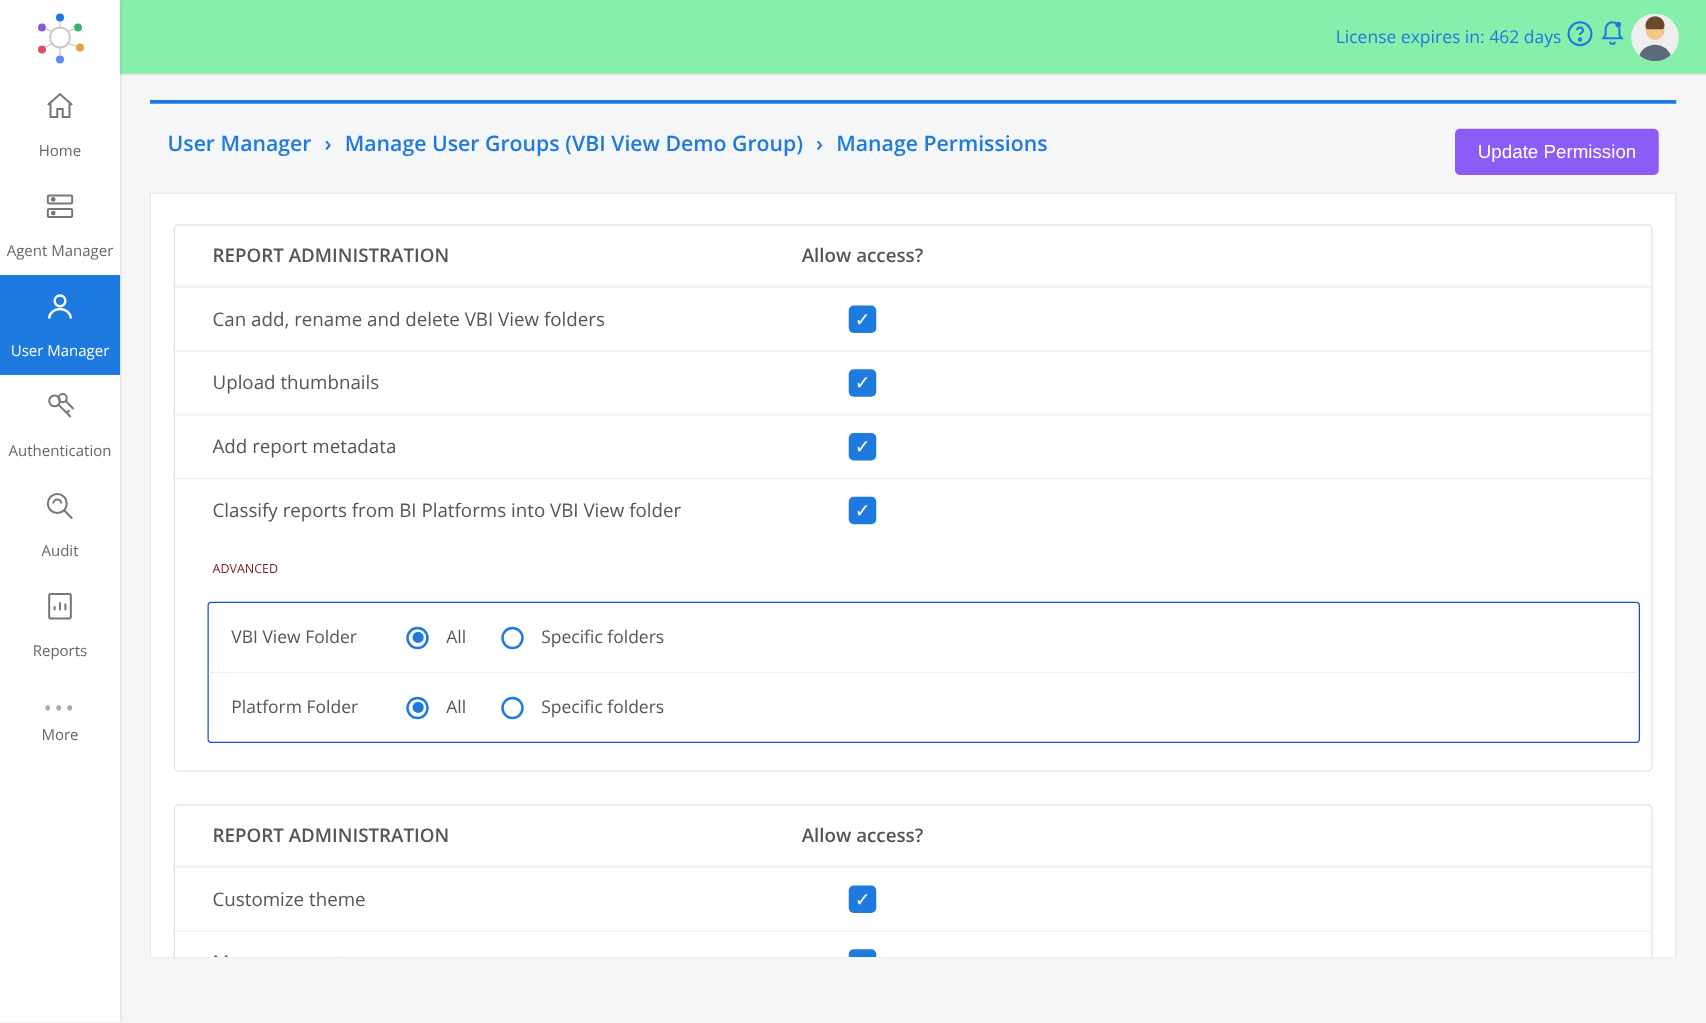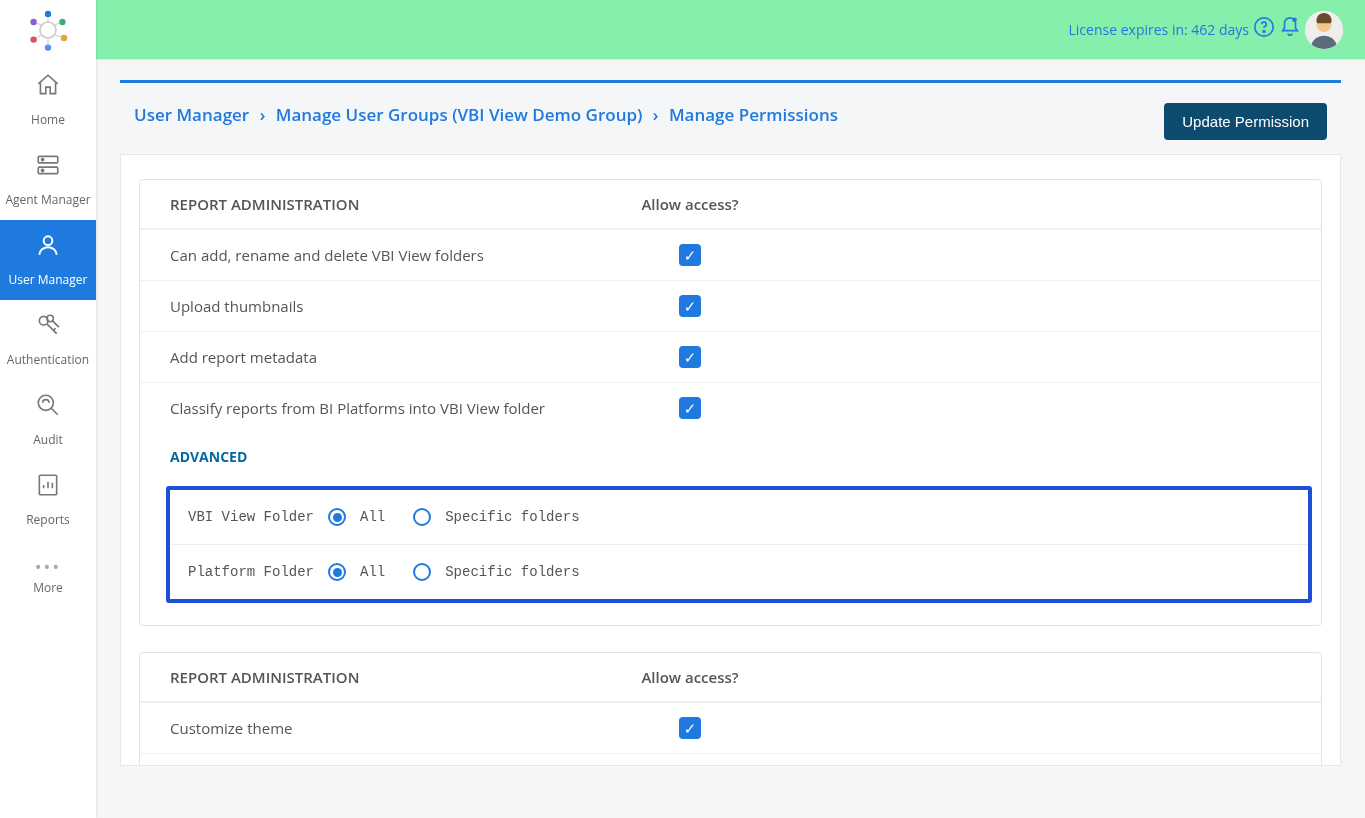--- a/index.html
+++ b/index.html
@@ -15,33 +15,33 @@
   .main { flex: 1; display: flex; flex-direction: column; }
   .topbar { height: 60px; background: #86efac; display: flex; align-items: center; justify-content: flex-end; padding: 0 22px; gap: 4px; border-bottom: 1px solid #e5e5e5;}
   .topbar .license { color: #1f7ae0; font-size: 14px; }
   .topbar .top-icon { color: #1f7ae0; cursor: pointer; }
   .avatar { width: 38px; height: 38px; border-radius: 50%; overflow: hidden; background: #eee; display:flex; align-items:center; justify-content:center;}
   .content { padding: 20px 24px; flex:1; overflow:hidden; }
   .content-inner { border-top: 3px solid #1f7ae0; padding-top: 14px; height:100%;}
   .breadcrumb-row { display:flex; align-items:flex-start; justify-content:space-between; padding: 6px 14px 14px 14px;}
   .breadcrumb { color:#1f7ae0; font-size:17px; font-weight:600;}
   .breadcrumb .sep { margin: 0 6px; color:#1f7ae0;}
-  .btn-primary { background:#0c4a6e; color:#fff; border:none; border-radius:4px; padding:10px 18px; font-size:15px; cursor:pointer;}
+  .btn-primary { background:#8b5cf6; color:#fff; border:none; border-radius:4px; padding:10px 18px; font-size:15px; cursor:pointer;}
   .scroll-area { border:1px solid #e7e7e7; border-top:1px solid #e7e7e7; background:#fff; padding: 24px 18px; height:612px; overflow:auto; position:relative;}
   .card { border:1px solid #e2e2e2; border-radius:4px; margin-bottom: 26px; background:#fff;}
   .card-header, .perm-row { display:flex; align-items:center; padding: 14px 30px; font-size:15px;}
   .card-header { font-weight:600; color:#555; border-bottom:1px solid #eee;}
   .perm-row { border-top:1px solid #f0f0f0; color:#555;}
   .perm-row:first-of-type { border-top:1px solid #eee;}
   .col-label { flex: 0 0 460px; }
   .col-access { flex: 0 0 120px; text-align:center; display:flex; align-items:center; justify-content:center;}
   .checkbox { width:22px; height:22px; border-radius:4px; display:inline-flex; align-items:center; justify-content:center; cursor:pointer;}
   .checkbox.checked { background:#1f7ae0; color:#fff;}
-  .advanced-label { color:#0369a1; font-size:14px; padding: 14px 30px; font-weight:700;}
-  .subcard { margin: 6px 9px 22px 26px; border:4px solid #1d4ed8; border-radius:3px;font-family:Liberation Mono, monospace;}
+  .advanced-label { color:#7f1d1d; font-size:10px; padding: 14px 30px; font-weight:400;}
+  .subcard { margin: 6px 9px 22px 26px; border:1px solid #1d4ed8; border-radius:3px;}
   .subrow { display:flex; align-items:center; padding: 18px 18px; border-top:1px solid #eee; font-size:14px; color:#555;}
   .subrow:first-child{border-top:none;}
   .sub-label { width:140px;}
   .radio-group { display:flex; align-items:center; gap:14px; margin-right: 28px;}
   .radio { width:18px; height:18px; border:2px solid #1f7ae0; border-radius:50%; display:inline-flex; align-items:center; justify-content:center; cursor:pointer;}
   .radio.selected::after { content:""; width:9px; height:9px; background:#1f7ae0; border-radius:50%;}
   
   .logo-svg { width:48px; height:48px;}
 </style>
 </head>

